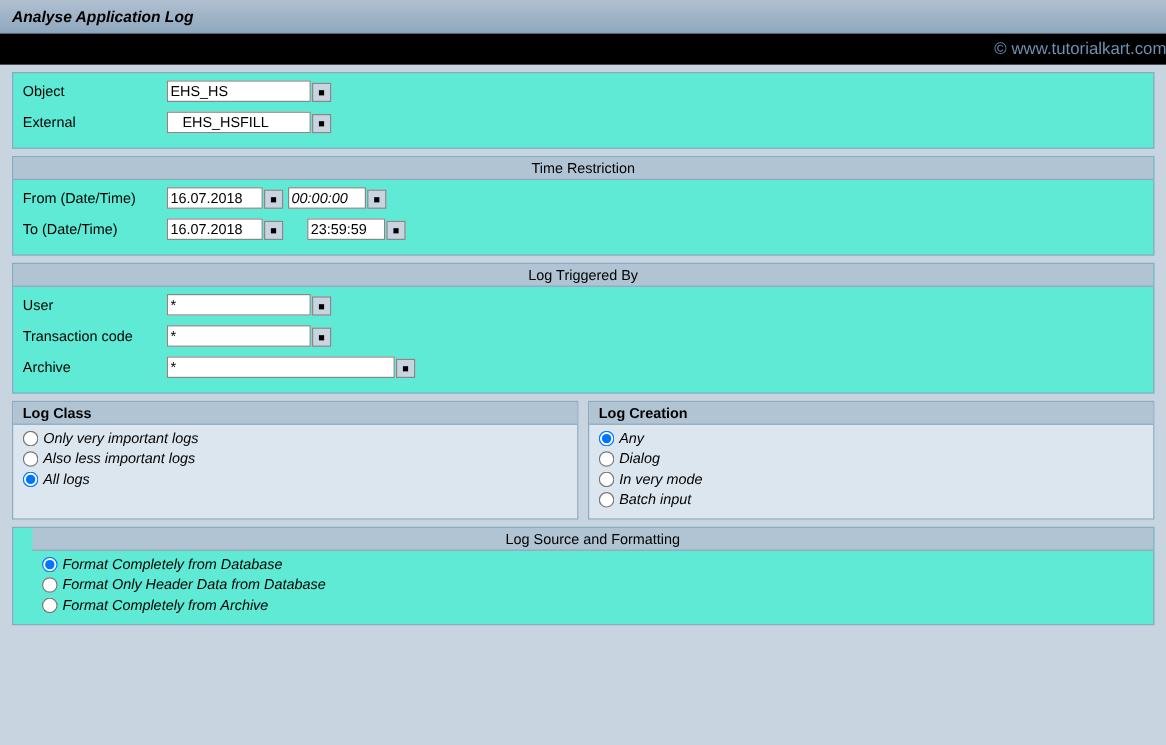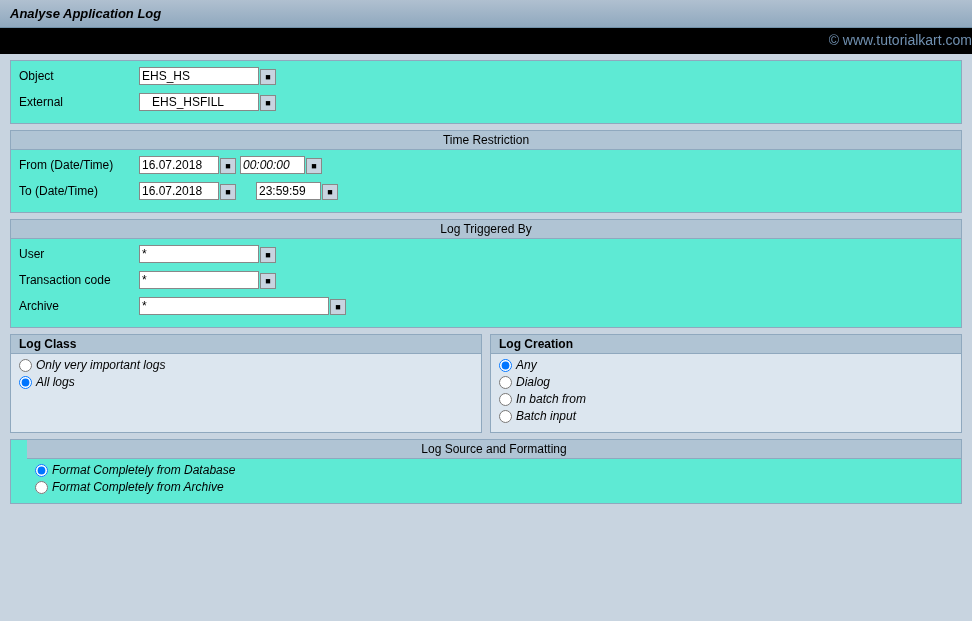--- a/index.html
+++ b/index.html
@@ -190,50 +190,58 @@
   </div>
 
   <div class="two-col">
     <div class="col-half">
       <div class="col-header">Log Class</div>
       <div class="radio-row">
         <input type="radio" name="logclass" id="lc1" style="">
         <label class="radio-label" for="lc1">Only very important logs</label>
       </div>
       <div class="radio-row">
+        <input type="radio" name="logclass" id="lc3" style="">
+        <label class="radio-label" for="lc3">Also less important logs</label>
+      </div>
+      <div class="radio-row">
         <input type="radio" name="logclass" id="lc4" checked="" style="">
         <label class="radio-label" for="lc4">All logs</label>
       </div>
     </div>
     <div class="col-half">
       <div class="col-header">Log Creation</div>
       <div class="radio-row">
         <input type="radio" name="logcreation" id="lgc1" checked="" style="">
         <label class="radio-label" for="lgc1">Any</label>
       </div>
       <div class="radio-row">
         <input type="radio" name="logcreation" id="lgc2" style="">
         <label class="radio-label" for="lgc2">Dialog</label>
       </div>
       <div class="radio-row">
         <input type="radio" name="logcreation" id="lgc3" style="">
-        <label class="radio-label" for="lgc3">In batch from</label>
+        <label class="radio-label" for="lgc3">In very mode</label>
       </div>
       <div class="radio-row">
         <input type="radio" name="logcreation" id="lgc4" style="">
         <label class="radio-label" for="lgc4">Batch input</label>
       </div>
     </div>
   </div>
 
   <div class="section" style="margin-top:6px;padding-left:24px;">
     <div class="section-header">Log Source and Formatting</div>
     <div class="radio-row">
       <input type="radio" name="logsource" id="ls1" checked="" style="">
       <label class="radio-label" for="ls1">Format Completely from Database</label>
     </div>
     <div class="radio-row">
+      <input type="radio" name="logsource" id="ls2" style="">
+      <label class="radio-label" for="ls2">Format Only Header Data from Database</label>
+    </div>
+    <div class="radio-row">
       <input type="radio" name="logsource" id="ls3" style="">
       <label class="radio-label" for="ls3">Format Completely from Archive</label>
     </div>
   </div>
 
 </div>
 
 </body></html>

